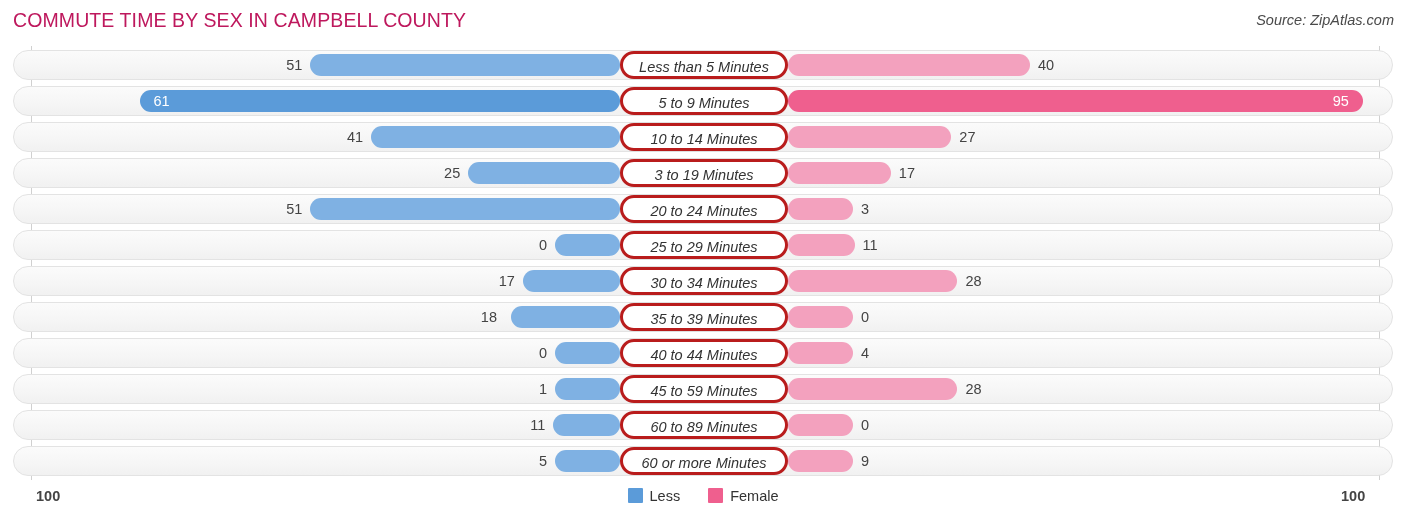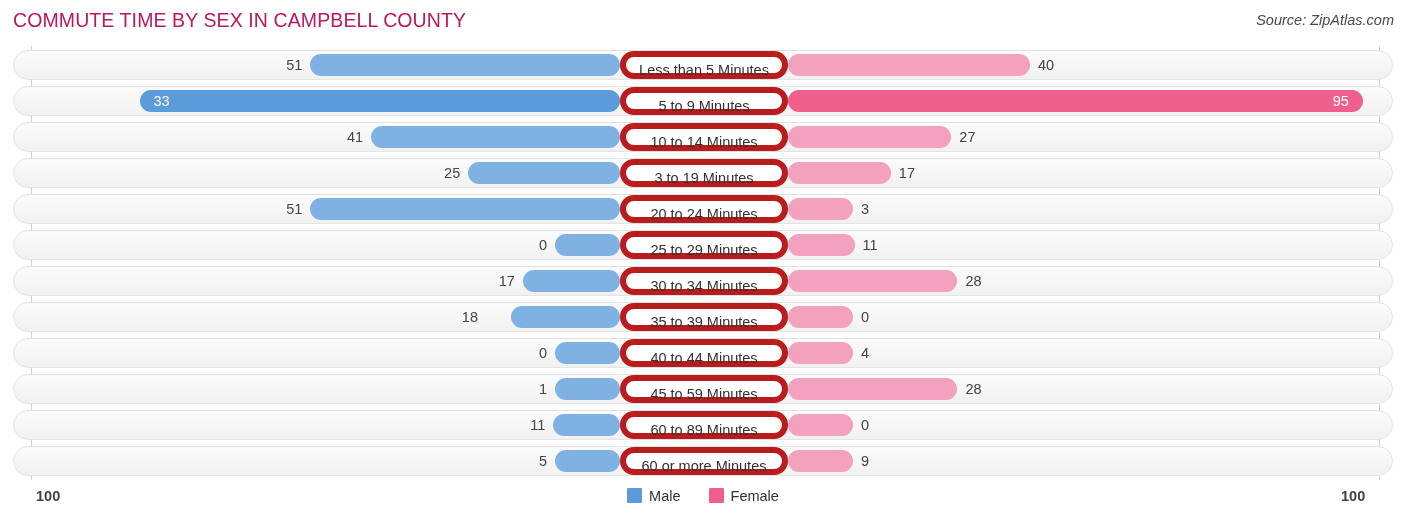--- a/index.html
+++ b/index.html
@@ -107,29 +107,30 @@
     color: #ffffff;
   }
 
   .cat-pill {
     position: absolute;
     left: 607px;
     top: 1px;
     width: 168px;
     height: 28px;
     background: #ffffff;
-    border: 6px solid #b91c1c;
+    border: 3px solid #b91c1c;
     border-radius: 14px;
     box-sizing: border-box;
     text-align: center;
     font-size: 14.5px;
     color: #333;
     line-height: 26px;
     white-space: nowrap;
     box-shadow: 0 0 2px rgba(0,0,0,0.05);
+    font-style: italic;
   }
 
   
   #footer {
     position: absolute;
     left: 0;
     top: 484px;
     width: 1406px;
     height: 38px;
   }
@@ -188,21 +189,21 @@
         <div class="track"></div>
         <div class="bar male" style="left: 297.43px; width: 309.57px;"></div>
         <div class="val" style="left: 289.43px; transform: translateX(-100%);">51</div>
         <div class="bar female" style="left: 775px; width: 242px;"></div>
         <div class="val" style="left: 1025px;">40</div>
         <div class="cat-pill">Less than 5 Minutes</div>
       </div>
       <div class="row" style="top: 40px;">
         <div class="track"></div>
         <div class="bar male hi" style="left: 127.47px; width: 479.53px;"></div>
-        <div class="val inside" style="left: 140.47px;">33</div>
+        <div class="val inside" style="left: 140.47px;">61</div>
         <div class="bar female hi" style="left: 775px; width: 574.75px;"></div>
         <div class="val inside" style="left: 1319.75px;">95</div>
         <div class="cat-pill">5 to 9 Minutes</div>
       </div>
       <div class="row" style="top: 76px;">
         <div class="track"></div>
         <div class="bar male" style="left: 358.13px; width: 248.87px;"></div>
         <div class="val" style="left: 350.13px; transform: translateX(-100%);">41</div>
         <div class="bar female" style="left: 775px; width: 163.35px;"></div>
         <div class="val" style="left: 946.35px;">27</div>
@@ -236,21 +237,21 @@
         <div class="track"></div>
         <div class="bar male" style="left: 509.88px; width: 97.12px;"></div>
         <div class="val" style="left: 501.88px; transform: translateX(-100%);">17</div>
         <div class="bar female" style="left: 775px; width: 169.4px;"></div>
         <div class="val" style="left: 952.4px;">28</div>
         <div class="cat-pill">30 to 34 Minutes</div>
       </div>
       <div class="row" style="top: 256px;">
         <div class="track"></div>
         <div class="bar male" style="left: 497.74px; width: 109.26px;"></div>
-        <div class="val" style="left: 465px; transform: translateX(-100%);">18</div>
+        <div class="val" style="left: 484px; transform: translateX(-100%);">18</div>
         <div class="bar female" style="left: 775px; width: 65px;"></div>
         <div class="val" style="left: 848px;">0</div>
         <div class="cat-pill">35 to 39 Minutes</div>
       </div>
       <div class="row" style="top: 292px;">
         <div class="track"></div>
         <div class="bar male" style="left: 542px; width: 65px;"></div>
         <div class="val" style="left: 534px; transform: translateX(-100%);">0</div>
         <div class="bar female" style="left: 775px; width: 65px;"></div>
         <div class="val" style="left: 848px;">4</div>
@@ -279,14 +280,14 @@
         <div class="bar female" style="left: 775px; width: 65px;"></div>
         <div class="val" style="left: 848px;">9</div>
         <div class="cat-pill">60 or more Minutes</div>
       </div>
     </div>
 </div>
 
 <div id="footer">
   <div class="axis-max" id="axis-max-left">100</div>
   <div class="axis-max" id="axis-max-right">100</div>
-  <div id="legend"><div class="legend-item"><span class="legend-swatch" style="background: rgb(91, 155, 217);"></span><span class="legend-text">Male</span></div><div class="legend-item"><span class="legend-swatch" style="background: rgb(239, 95, 142);"></span><span class="legend-text">Female</span></div></div>
+  <div id="legend"><div class="legend-item"><span class="legend-swatch" style="background: rgb(91, 155, 217);"></span><span class="legend-text">Less</span></div><div class="legend-item"><span class="legend-swatch" style="background: rgb(239, 95, 142);"></span><span class="legend-text">Female</span></div></div>
 </div>
 
 </body></html>

